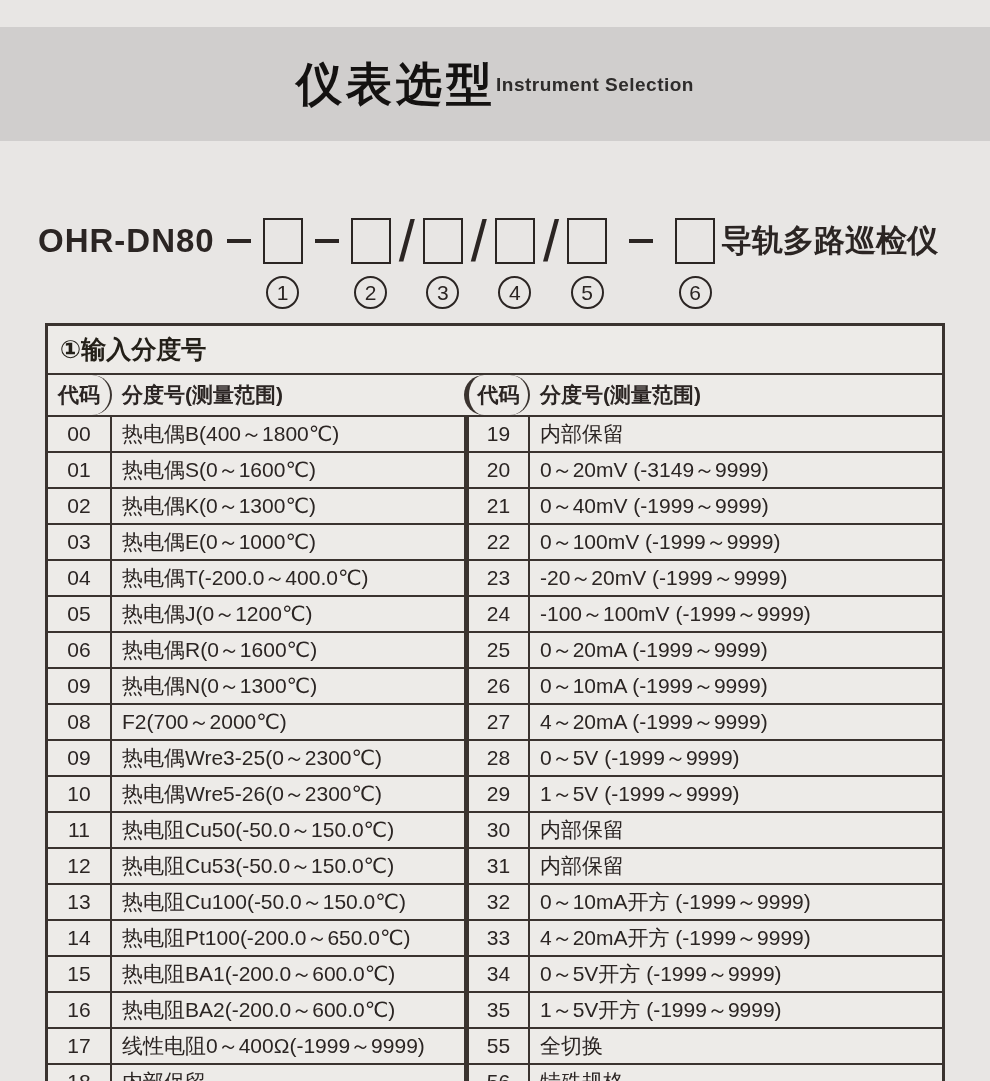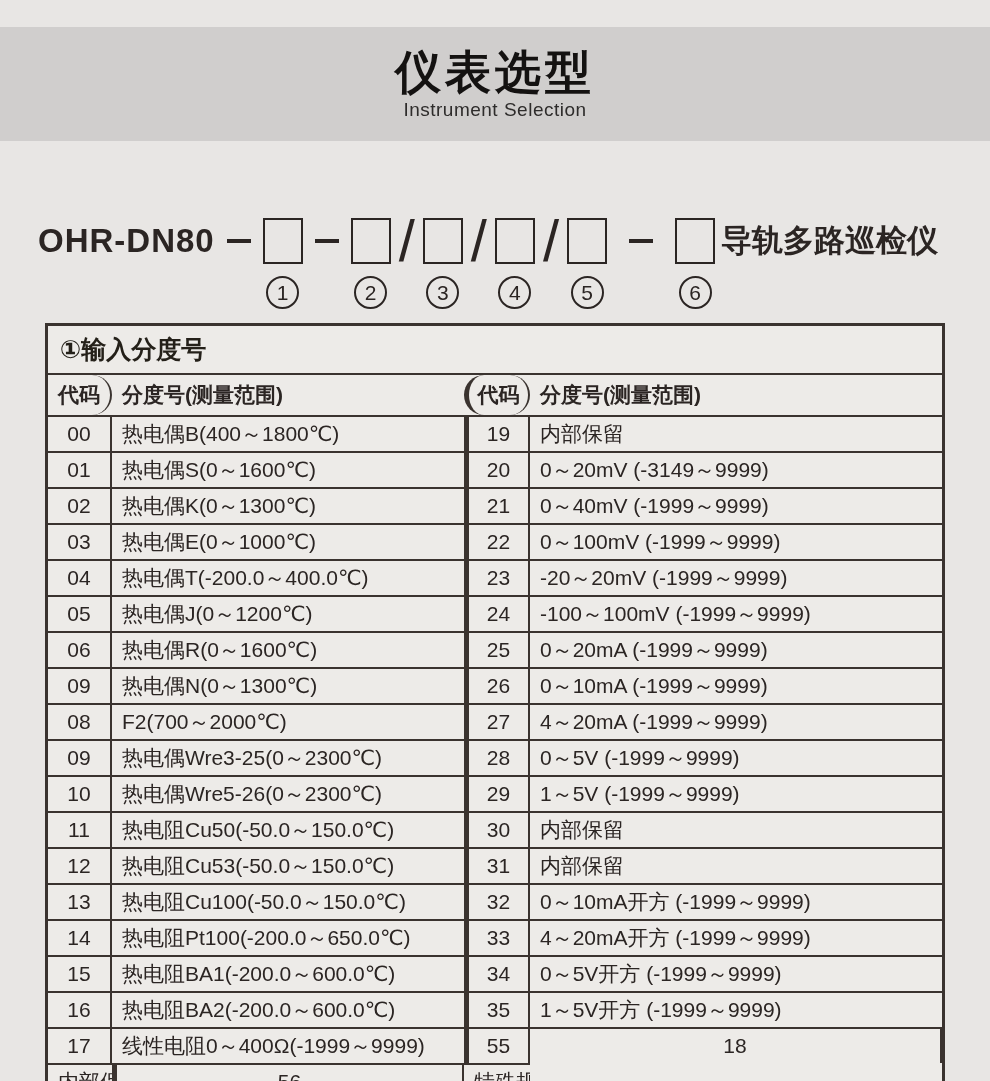--- a/index.html
+++ b/index.html
@@ -9,23 +9,23 @@
     --bg:#e8e6e4;
     --tbg:#edebe8;
   }
   *{margin:0;padding:0;box-sizing:border-box;}
   html,body{background:#fff;}
   body{font-family:"Liberation Sans","DejaVu Sans",sans-serif;color:var(--ink);}
   .page{width:990px;height:1081px;overflow:hidden;background:var(--bg);position:relative;}
 
   
   .band{margin-top:27px;height:114px;background:var(--band);
-        display:flex;flex-direction:column;align-items:center;justify-content:center;}
+        display:flex;flex-direction:row;align-items:center;justify-content:center;}
   .band h1{font-size:46px;font-weight:700;letter-spacing:4px;color:#141211;line-height:1.1;}
-  .band .subtitle{font-size:19px;font-weight:400;color:#2e2c2b;margin-top:2px;letter-spacing:0.5px;}
+  .band .subtitle{font-size:19px;font-weight:700;color:#2e2c2b;margin-top:2px;letter-spacing:0.5px;}
 
   
   .model-line{display:flex;align-items:flex-start;margin:77px 0 0 38px;}
   .model-prefix{font-size:33px;font-weight:700;letter-spacing:1px;line-height:46px;white-space:nowrap;}
   .model-suffix{font-size:31px;font-weight:600;line-height:46px;margin-left:6px;white-space:nowrap;}
   .slot{display:flex;flex-direction:column;align-items:center;}
   .code-box{width:40px;height:46px;border:2.5px solid var(--ink);background:transparent;}
   .circled{margin-top:12px;width:33px;height:33px;border:2px solid var(--ink);border-radius:50%;
            display:flex;align-items:center;justify-content:center;
            font-size:21px;font-weight:400;color:var(--ink);}
@@ -184,20 +184,21 @@
         <div class="cell dcell cdesc">热电阻BA1(-200.0～600.0℃)</div>
         <div class="cell dcell ccode v3">34</div>
         <div class="cell dcell cdesc">0～5V开方 (-1999～9999)</div>
         <div class="cell dcell ccode v1">16</div>
         <div class="cell dcell cdesc">热电阻BA2(-200.0～600.0℃)</div>
         <div class="cell dcell ccode v3">35</div>
         <div class="cell dcell cdesc">1～5V开方 (-1999～9999)</div>
         <div class="cell dcell ccode v1">17</div>
         <div class="cell dcell cdesc">线性电阻0～400Ω(-1999～9999)</div>
         <div class="cell dcell ccode v3">55</div>
+        <div class="cell dcell cdesc">全切换</div>
         <div class="cell dcell ccode v1">18</div>
         <div class="cell dcell cdesc">内部保留</div>
         <div class="cell dcell ccode v3">56</div>
         <div class="cell dcell cdesc">特殊规格</div>
       </div>
   </div>
 
 </div>
 
 </body></html>

